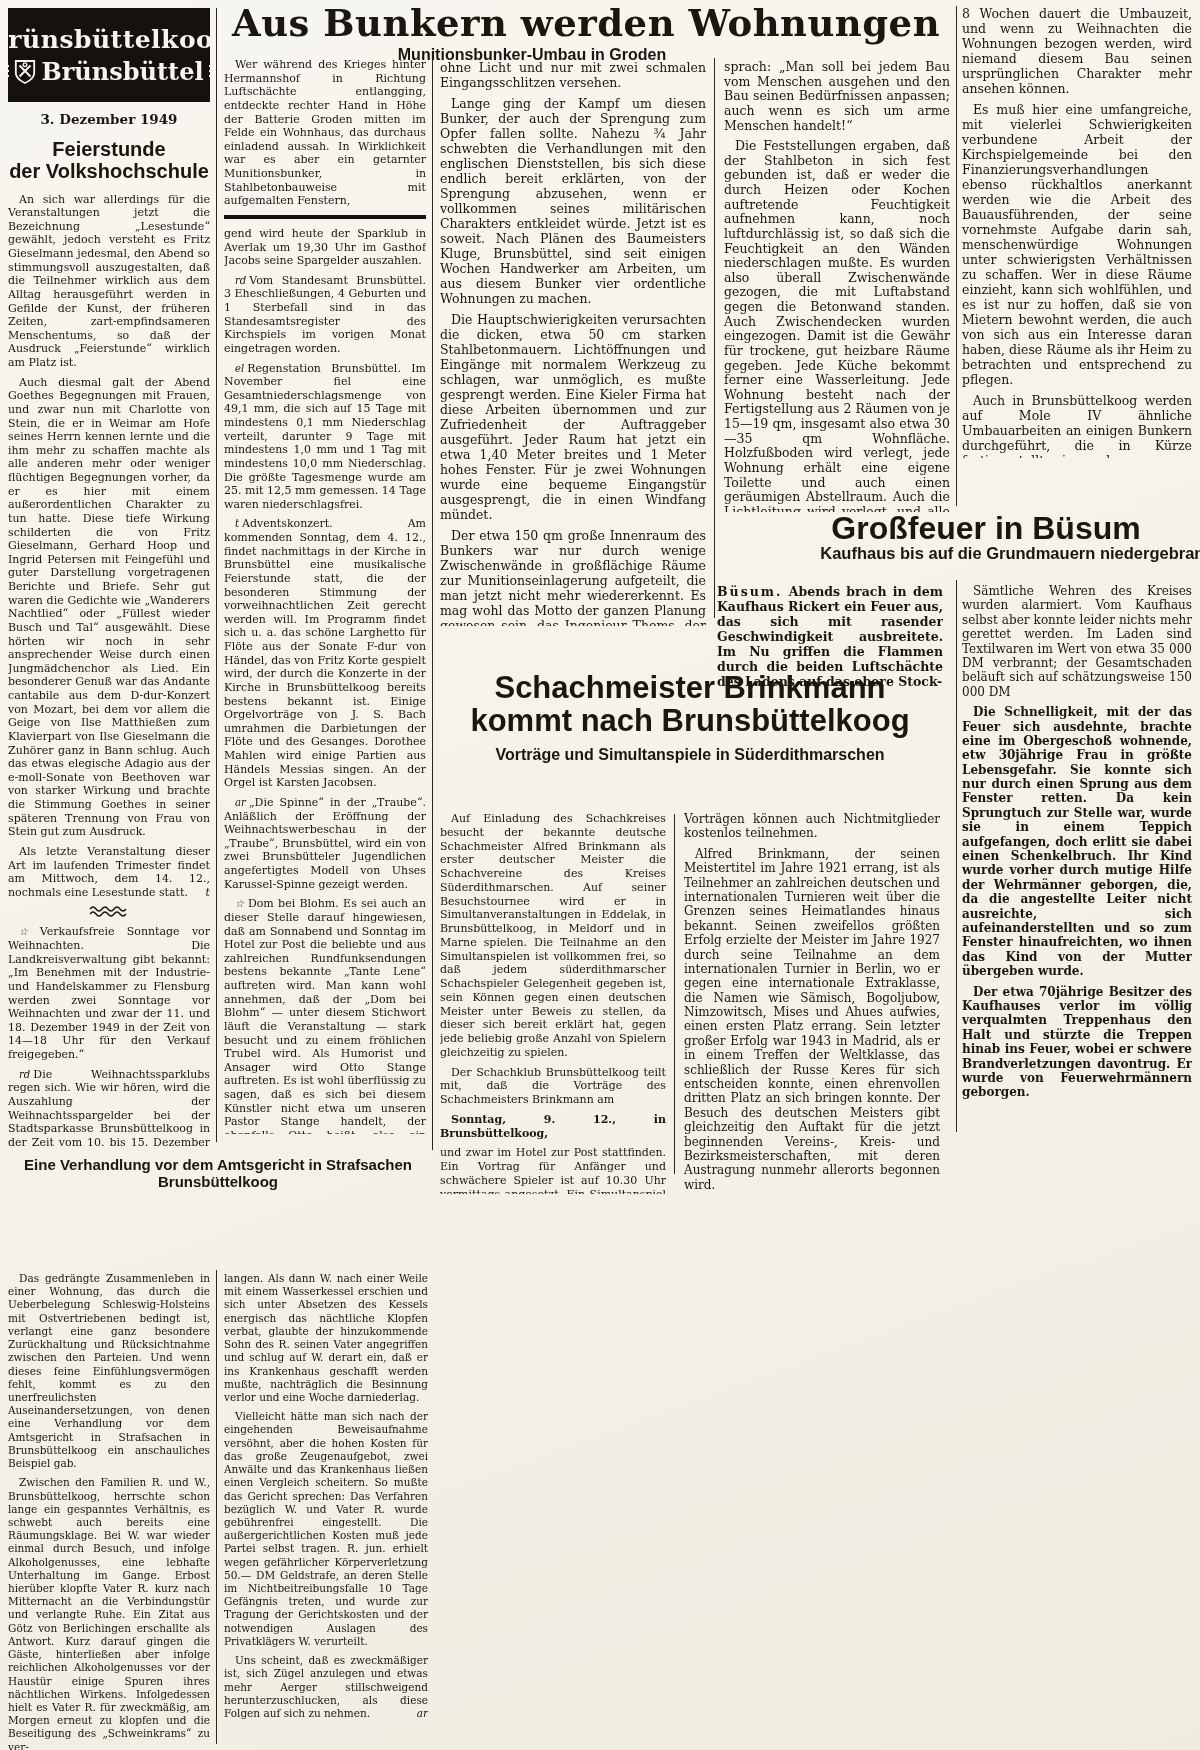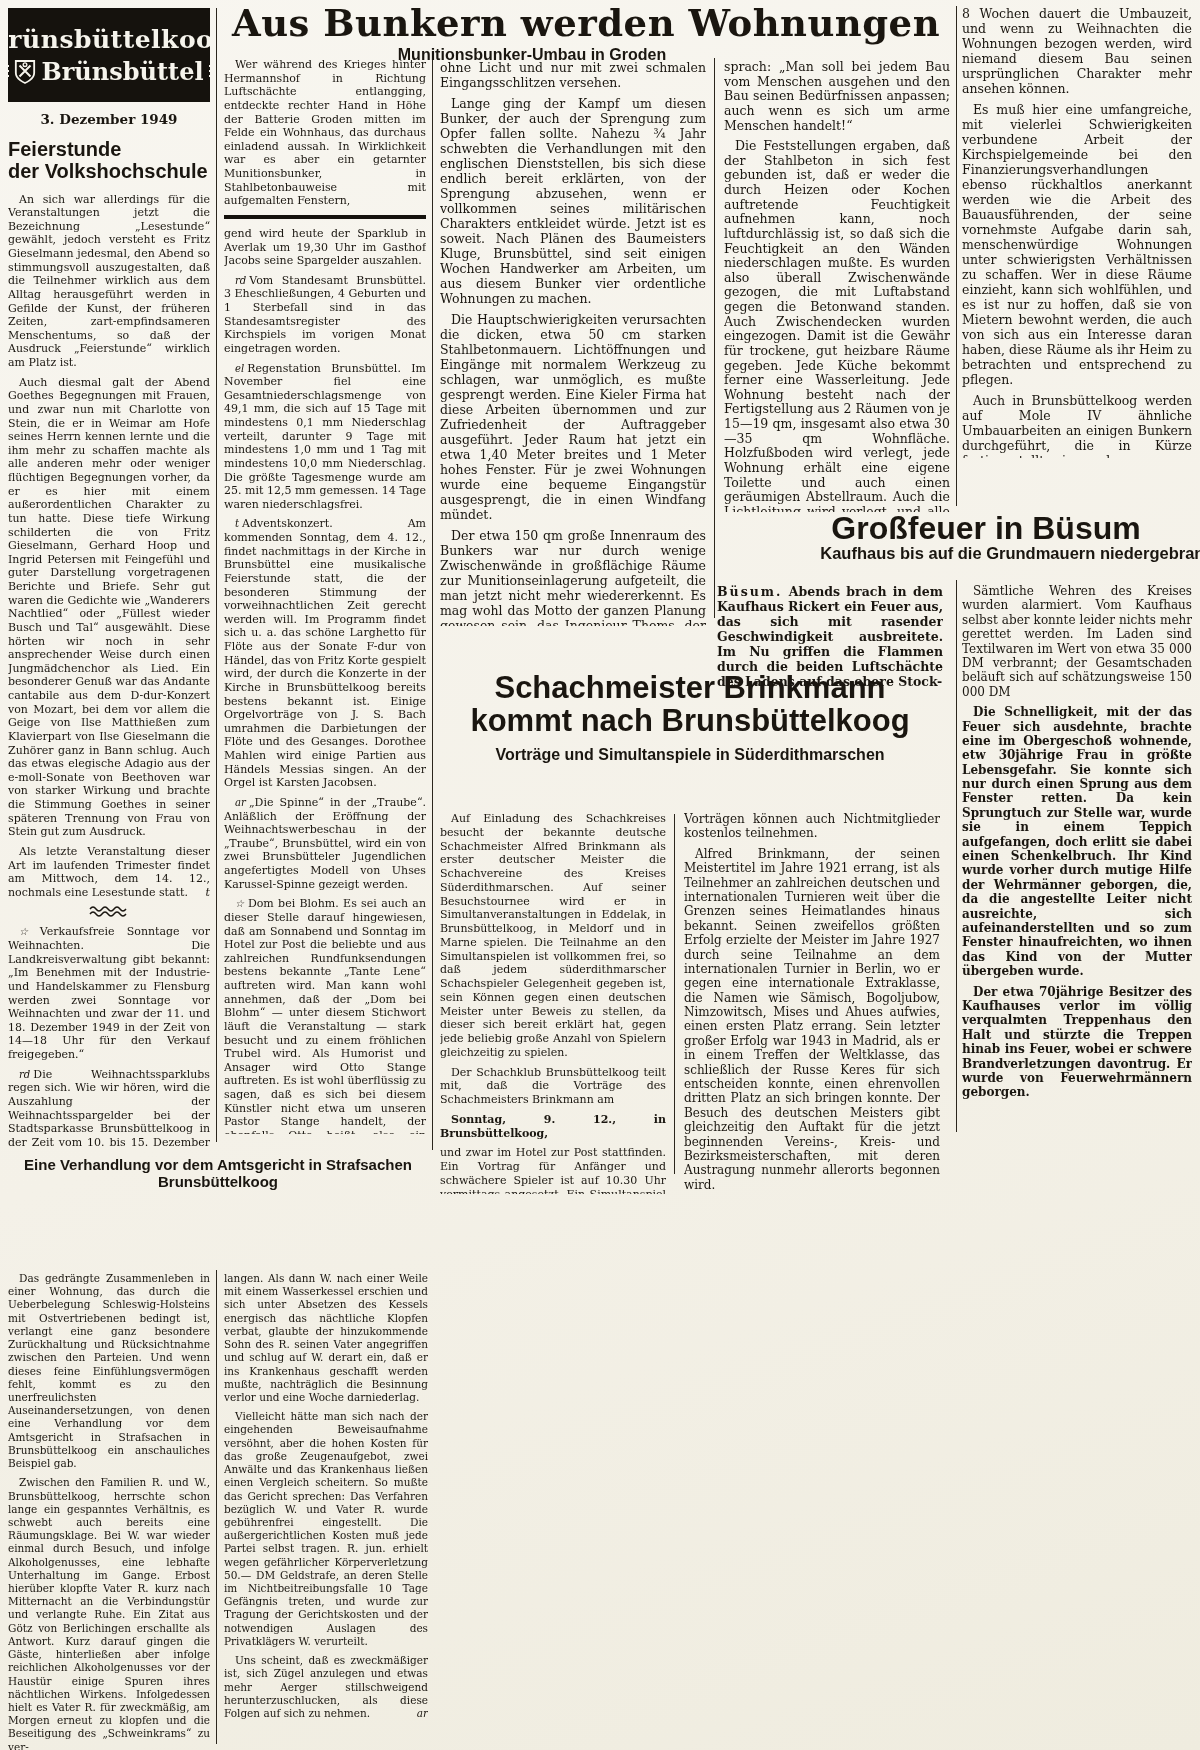--- a/index.html
+++ b/index.html
@@ -23,21 +23,21 @@
 
   .masthead{width:202px;height:94px;background:#15120d;color:#f6f4ec;
             display:flex;flex-direction:column;justify-content:center;align-items:center;gap:2px;}
   .mh1{font-size:25px;font-weight:bold;letter-spacing:.5px;white-space:nowrap;}
   .mhrow{display:flex;align-items:center;gap:5px;}
   .mh2{font-size:24px;font-weight:bold;white-space:nowrap;}
   .stripes{width:13px;height:13px;background:repeating-linear-gradient(180deg,#f6f4ec 0 2px,transparent 2px 5px);}
   .edition-date{text-align:center;font-weight:bold;font-size:13.5px;margin:9px 0 10px 0;}
 
   .h-feier{font-family:"Liberation Sans",sans-serif;font-weight:bold;font-size:20px;
-           line-height:1.12;text-align:left;margin:0 0 10px 0;}
+           line-height:1.12;text-align:center;margin:0 0 10px 0;}
   .block{position:absolute;text-align:center;}
   .h-main{font-size:37px;font-weight:bold;letter-spacing:.5px;line-height:1.05;margin:0;white-space:nowrap;}
   .h-sub-sans{font-family:"Liberation Sans",sans-serif;font-weight:bold;margin-top:3px;}
   .bunker-head{left:232px;top:4px;width:600px;}
   .bunker-head .h-sub-sans{font-size:16px;}
   .gross-head{left:752px;top:512px;width:468px;}
   .gross-head .h1{font-family:"Liberation Sans",sans-serif;font-weight:bold;font-size:32px;line-height:1;margin:0;}
   .gross-head .h-sub-sans{font-size:16.5px;margin-top:0;text-align:right;}
   .schach-head{left:440px;top:664px;width:500px;}
   .schach-head .h1{font-family:"Liberation Sans",sans-serif;font-weight:bold;font-size:31px;line-height:1.06;margin:8px;}

